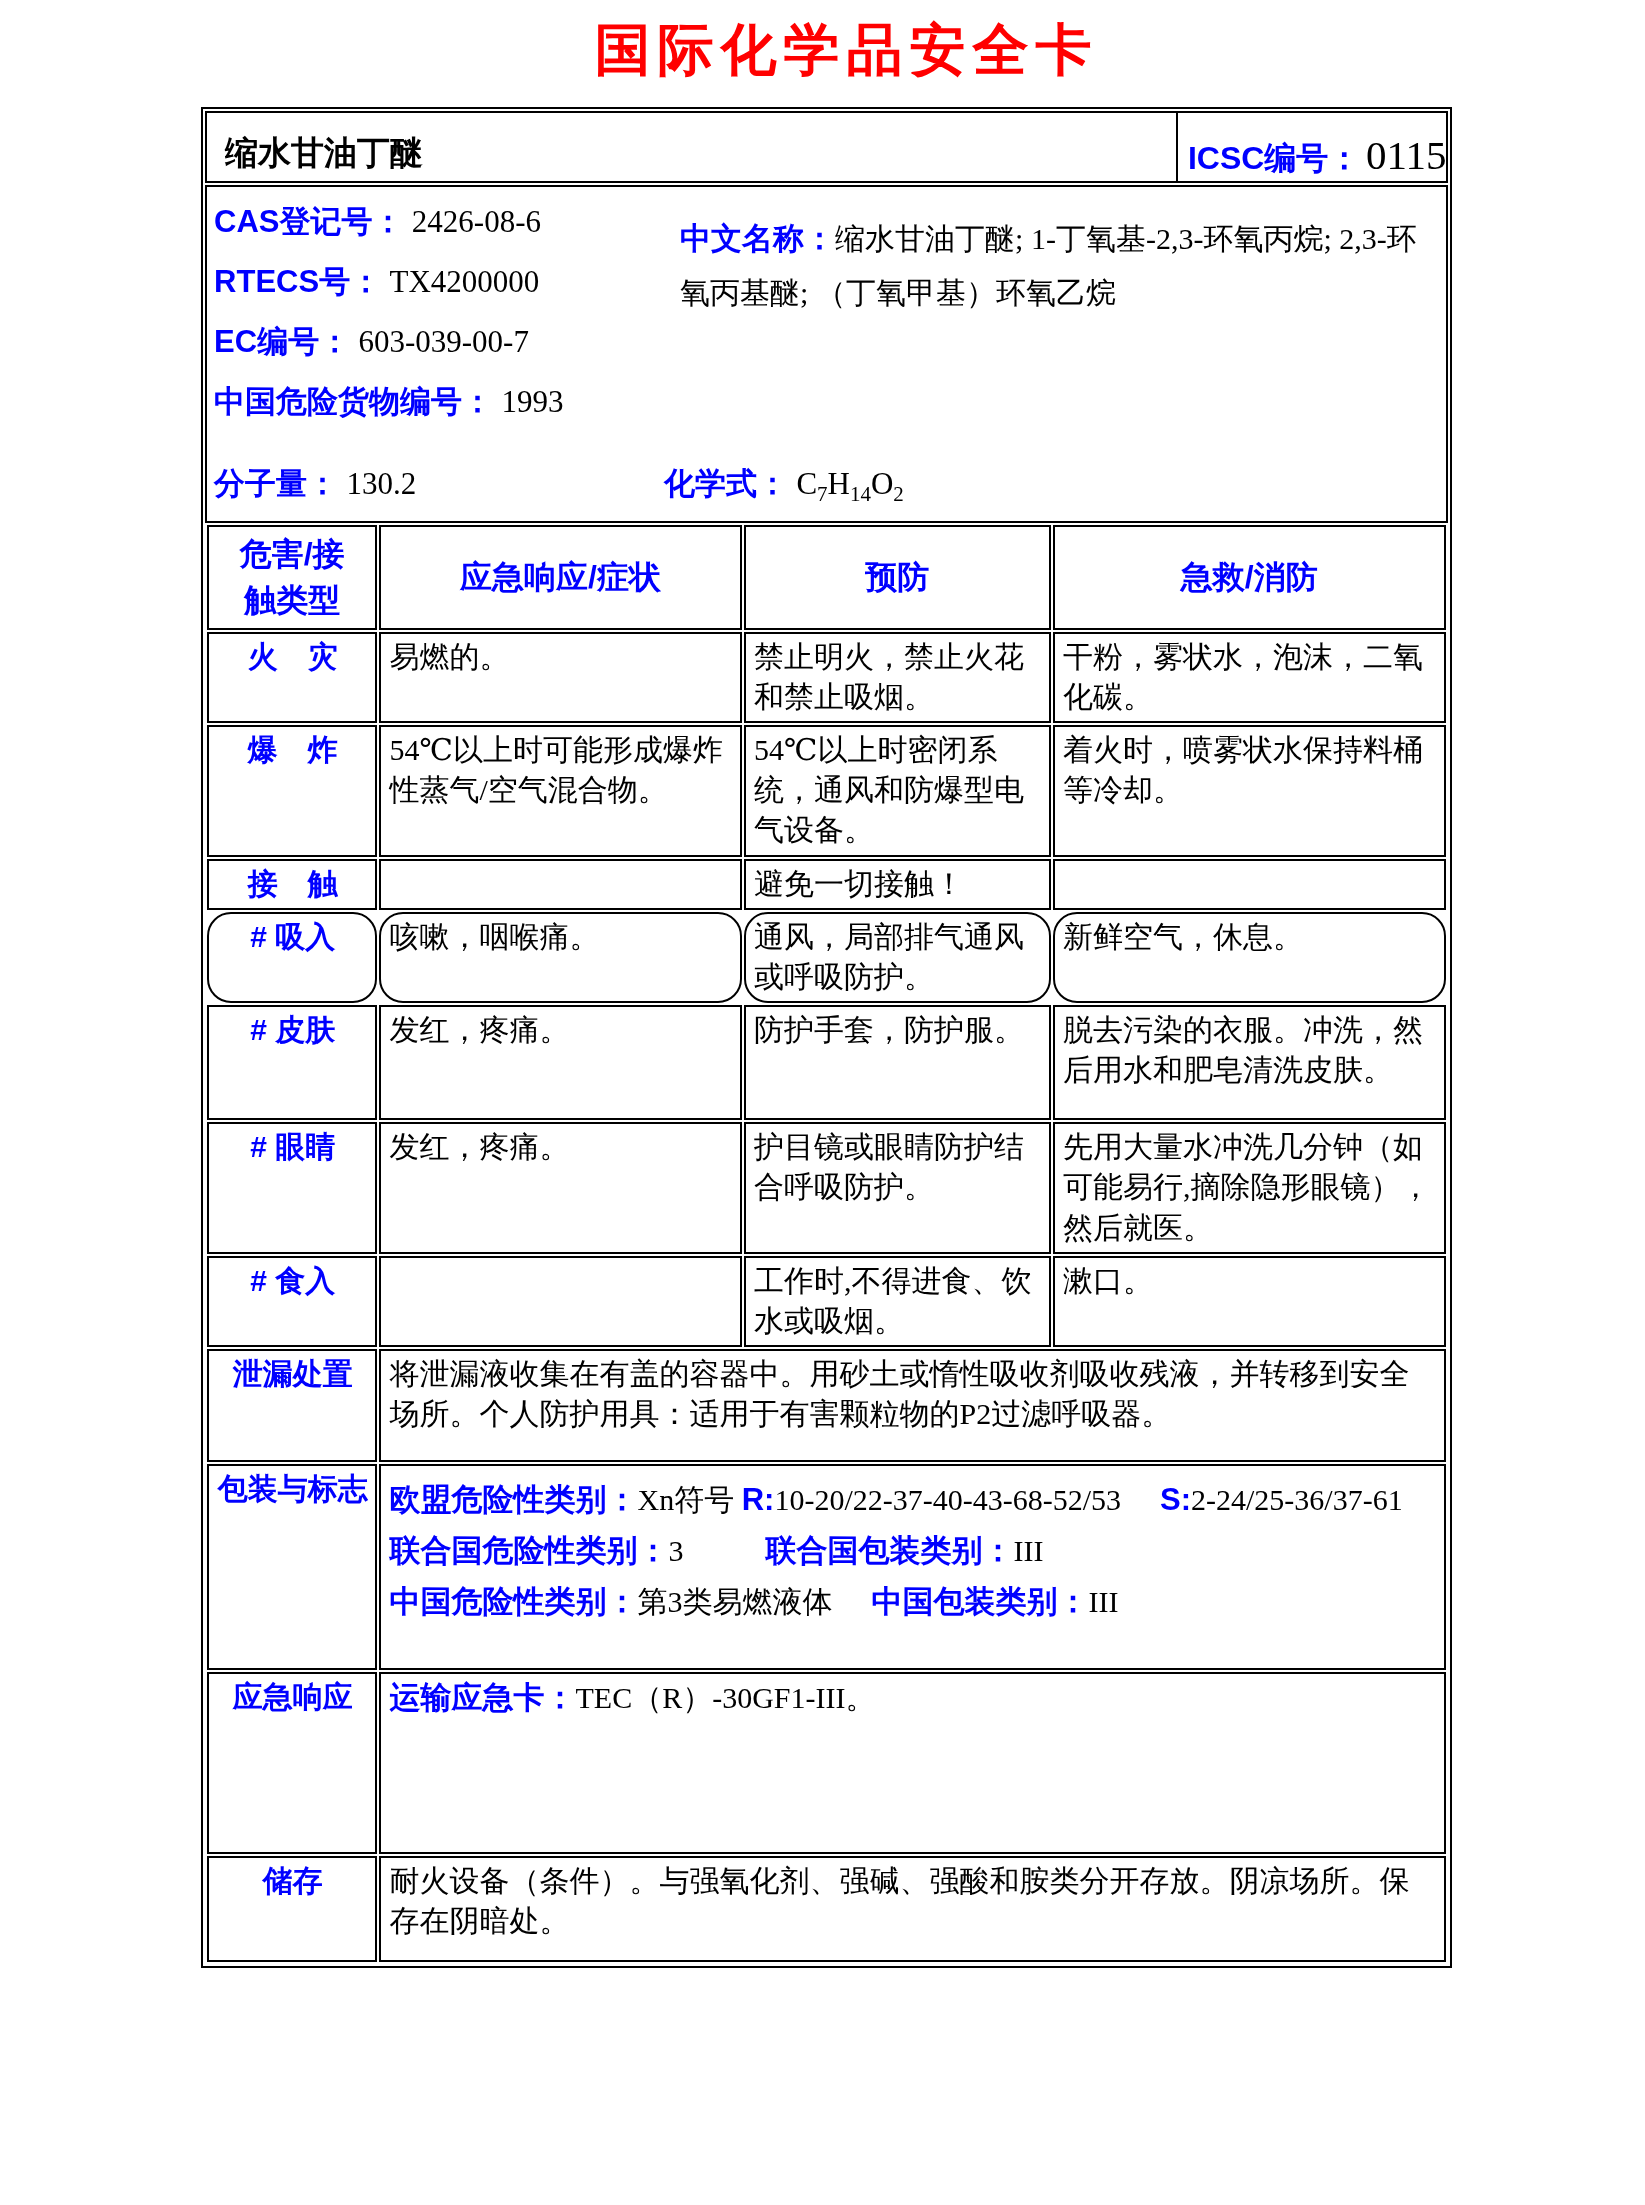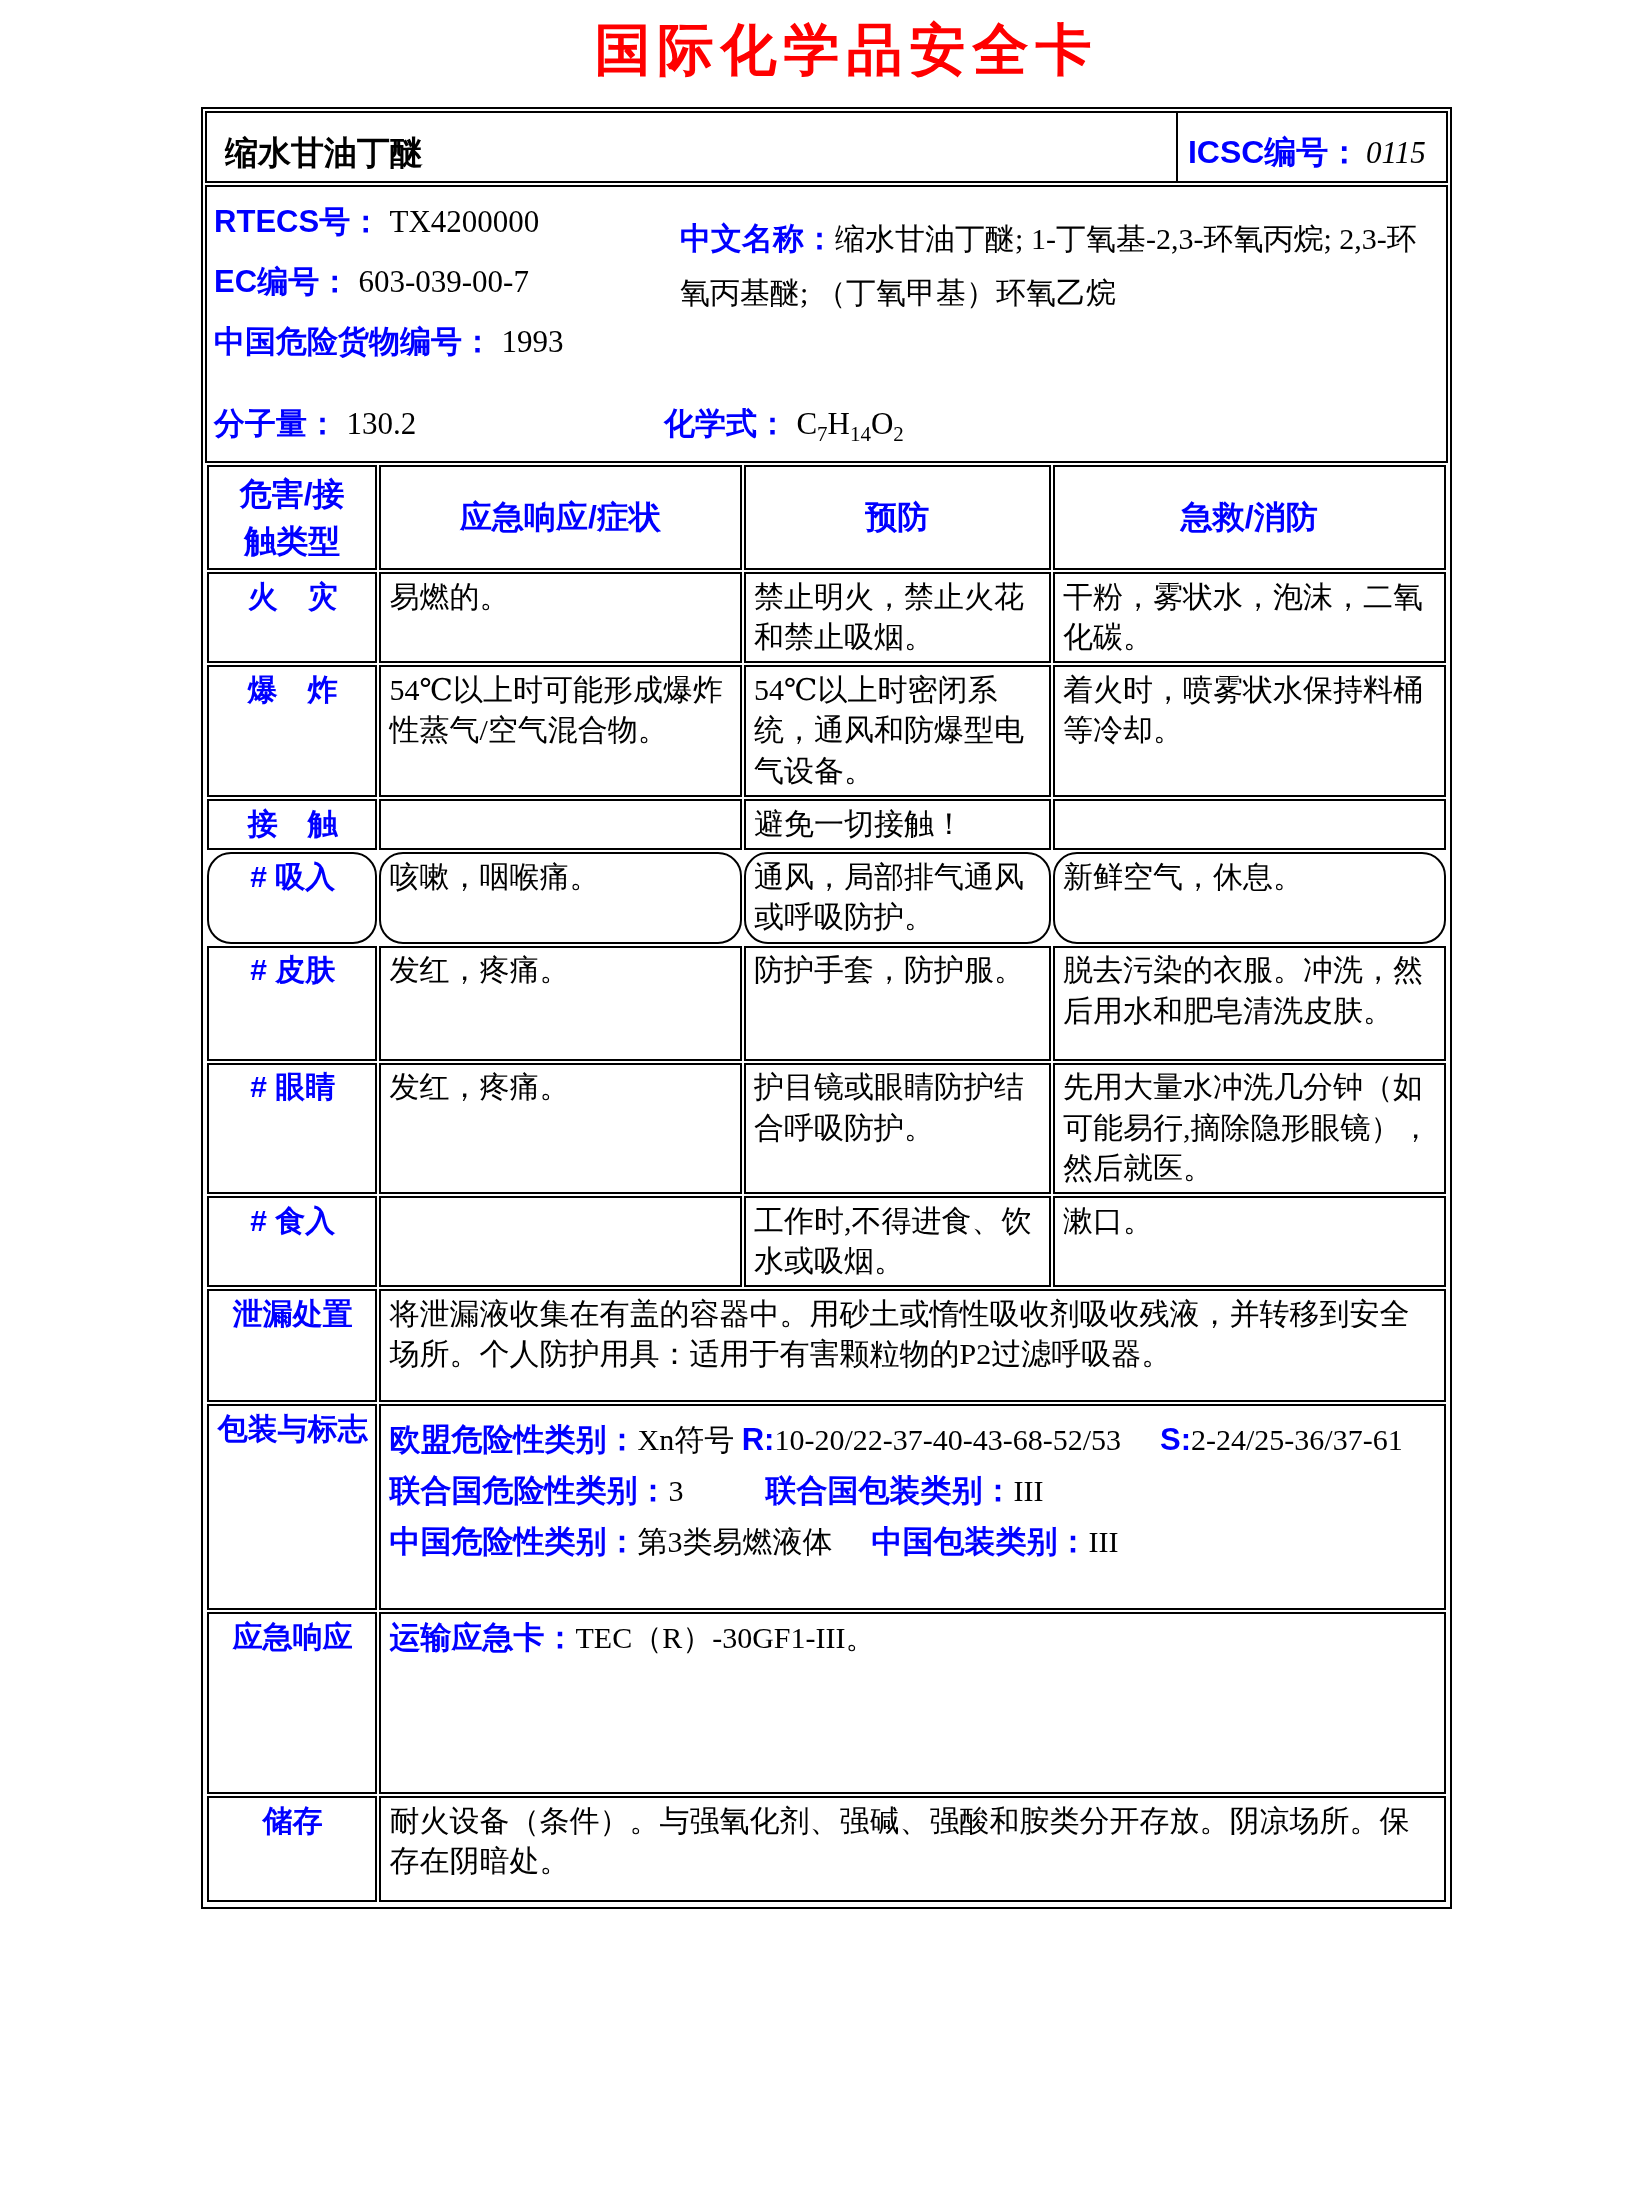--- a/index.html
+++ b/index.html
@@ -21,21 +21,21 @@
   .sec { box-sizing:border-box; border:2.1px solid #000; margin-top:2.1px; background:#fff; }
 
   
   .bl { color:#0000ff; font-family:"Liberation Sans","DejaVu Sans",sans-serif; font-weight:bold; }
   .bv { color:#000; }
 
   
   .hd { display:flex; align-items:stretch; min-height:72px; }
   .hd-name { flex:1; font-size:33px; padding:18px 0 0 18px; border-right:2.1px solid #000;font-weight:bold; }
   .hd-icsc { width:258px; margin-left:2.1px; font-size:32px; padding:18px 0 0 8.3px; white-space:nowrap; }
-  .hd-icsc .bv { font-size:31px; padding-left:5.6px;font-style:italic; }
+  .hd-icsc .bv { font-size:41px; padding-left:5.6px; }
 
   
   .idbox { padding:5.6px 9.7px 14px 7px; }
   .id-top { display:flex; }
   .id-left { width:450px; flex:none; }
   .fld { font-size:31px; line-height:1.93; white-space:nowrap; }
   .fld .bv { margin-left:8.3px; font-size:31px; }
   .id-right { flex:1; padding-top:2.8px; }
   .name-p { margin:16px; font-size:30px; line-height:1.78; }
   .name-p.en { margin-top:43px; }
@@ -91,20 +91,23 @@
     <div class="hd-name">缩水甘油丁醚</div>
     <div class="hd-icsc">
       <span class="bl">ICSC编号：</span><span class="bv">0115</span>
     </div>
   </div>
 
   <div class="sec idbox">
     <div class="id-top">
       <div class="id-left">
         <div class="fld">
+          <span class="bl">CAS登记号：</span><span class="bv">2426-08-6</span>
+        </div>
+        <div class="fld">
           <span class="bl">RTECS号：</span><span class="bv">TX4200000</span>
         </div>
         <div class="fld">
           <span class="bl">EC编号：</span><span class="bv">603-039-00-7</span>
         </div>
         <div class="fld">
           <span class="bl">中国危险货物编号：</span><span class="bv">1993</span>
         </div>
       </div>
       <div class="id-right">

